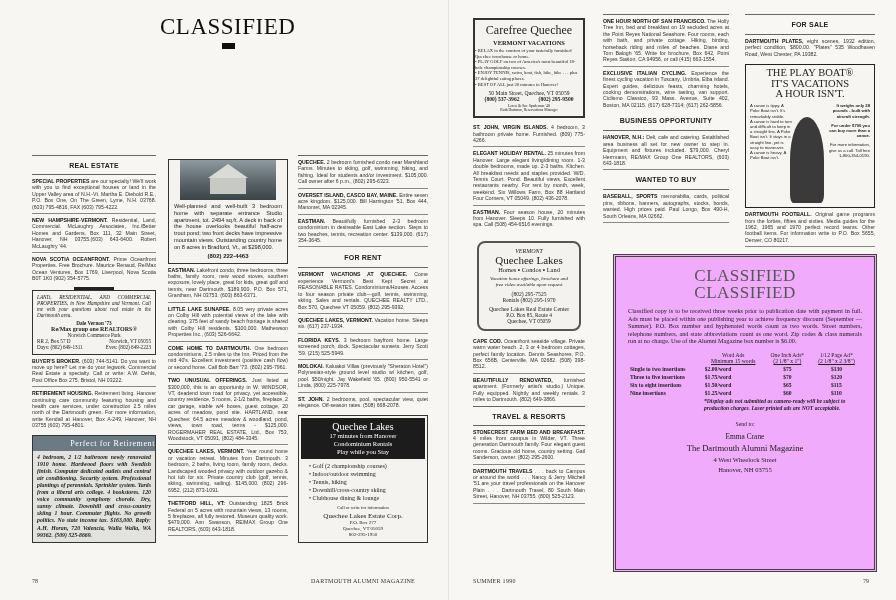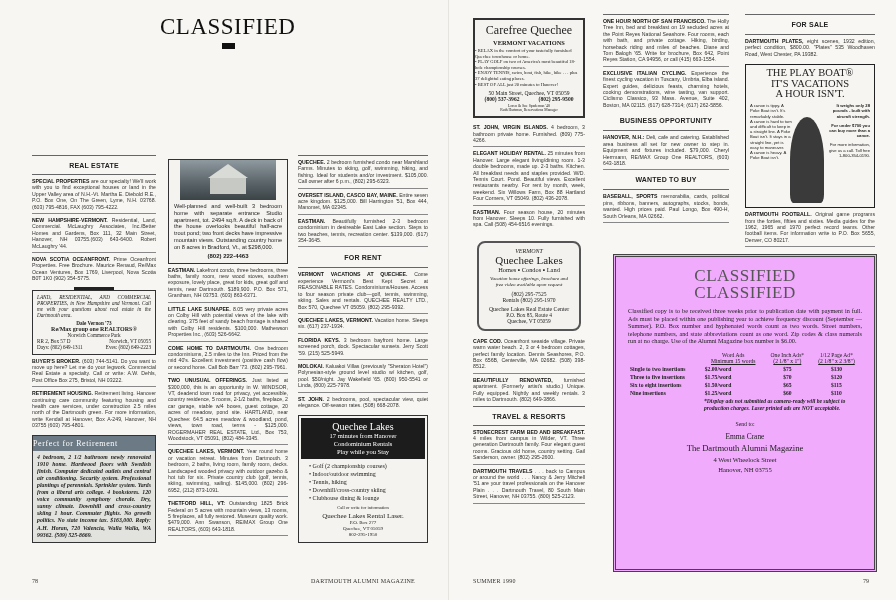--- a/index.html
+++ b/index.html
@@ -53,21 +53,21 @@
             <span>Norwich, VT 05055</span>
           </div>
         <div style="display:flex;justify-content:space-between">
             <span>Days: (802) 649-1311</span>
             <span>Eves: (802) 649-2223</span>
           </div>
       </div>
       <div class="ad"><b>BUYER'S BROKER.</b><span> (603) 744-5141. Do you want to move up here? Let me do your legwork. Commercial Real Estate a specialty. Call or write: A.W. Dehls, Post Office Box 275, Bristol, NH 03222.</span></div>
       <div class="ad" style="border-bottom:none"><b>RETIREMENT HOUSING.</b><span> Retirement living. Hanover continuing care community featuring housing and health care services, under construction 2.5 miles north of the Dartmouth green. For more information, write Kendall at Hanover, Box A-249, Hanover, NH 03755 (603) 795-4801.</span></div>
       <div style="border:1px solid #333;margin-top:3px">
-        <div class="serif" style="background:#6b7a85;color:#fff;font-size:8px;text-align:left;padding:3px 0;letter-spacing:0.6px">Perfect for Retirement</div>
+        <div class="serif" style="background:#6b7a85;color:#fff;font-size:8px;text-align:right;padding:3px 0;letter-spacing:0.6px">Perfect for Retirement</div>
         <div class="serif italic" style="background:#e2e2de;font-weight:bold;font-size:5.8px;line-height:7.1px;padding:3px 4px;text-align:justify">4 bedroom, 2 1/2 bathroom newly renovated 1910 home. Hardwood floors with Swedish finish. Computer dedicated outlets and central air conditioning. Security system. Professional plantings of perennials. Sprinkler system. Yards from a liberal arts college. 4 bookstores. 120 voice community symphony chorale. Dry, sunny climate. Downhill and cross-country skiing 1 hour. Commuter flights. No growth politics. No state income tax. $163,000. Reply: A.H. Horan, 720 Valencia, Walla Walla, WA 99362. (509) 525-8669.</div>
       </div>
     </div>
 
     <div class="col" style="left:168px;top:156px;width:120px">
       <div class="boxad" style="padding:0 0 4px;margin-top:3px">
         <div class="photo" style="width:96px;height:40px;margin:0 auto 3px;position:relative">
           <div style="position:absolute;left:28px;top:4px;width:0;height:0;border-left:20px solid transparent;border-right:20px solid transparent;border-bottom:14px solid #d8dbd6"></div>
           <div style="position:absolute;left:30px;top:18px;width:36px;height:16px;background:#c6c9c4"></div>
         </div>
@@ -102,21 +102,21 @@
           <div style="font-size:6.5px;line-height:8px">Play while you Stay</div>
         </div>
         <div style="font-size:6px;line-height:8px;padding:3px 8px">
           <div>• <span>Golf (2 championship courses)</span></div>
           <div>• <span>Indoor/outdoor swimming</span></div>
           <div>• <span>Tennis, hiking</span></div>
           <div>• <span>Downhill/cross-country skiing</span></div>
           <div>• <span>Clubhouse dining &amp; lounge</span></div>
         </div>
         <div style="text-align:center;font-size:4.5px">Call or write for information</div>
-        <div style="text-align:center;font-size:7px;margin-top:2px">Quechee Lakes Rental Laser.</div>
+        <div style="text-align:center;font-size:7px;margin-top:2px">Quechee Lakes Estate Corp.</div>
         <div style="text-align:center;font-size:5px;line-height:6px">P.O. Box 277</div>
         <div style="text-align:center;font-size:5px;line-height:6px">Quechee, VT 05059</div>
         <div style="text-align:center;font-size:5px;line-height:6px;padding-bottom:2px">802-295-1950</div>
       </div>
     </div>
 
     <div class="abs pgnum" style="left:32px;top:578px">78</div>
     <div class="abs foot" style="left:298px;top:578px;width:130px;text-align:center">DARTMOUTH ALUMNI MAGAZINE</div>
   </div>
 

